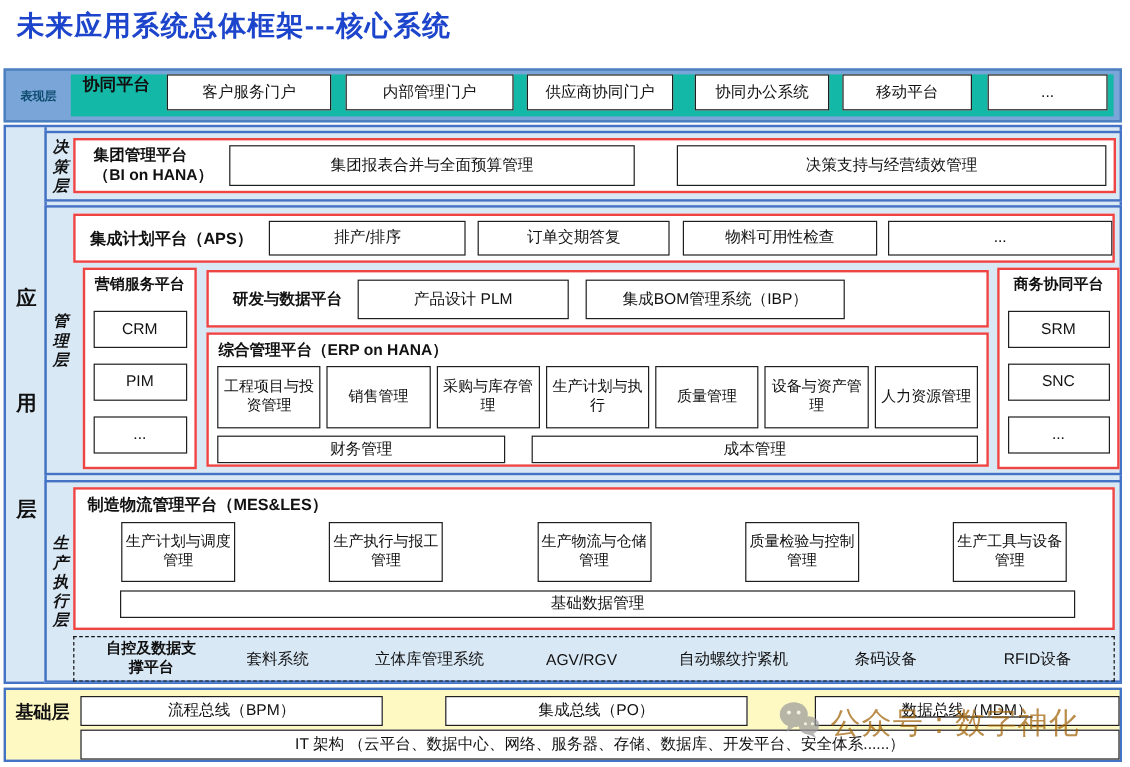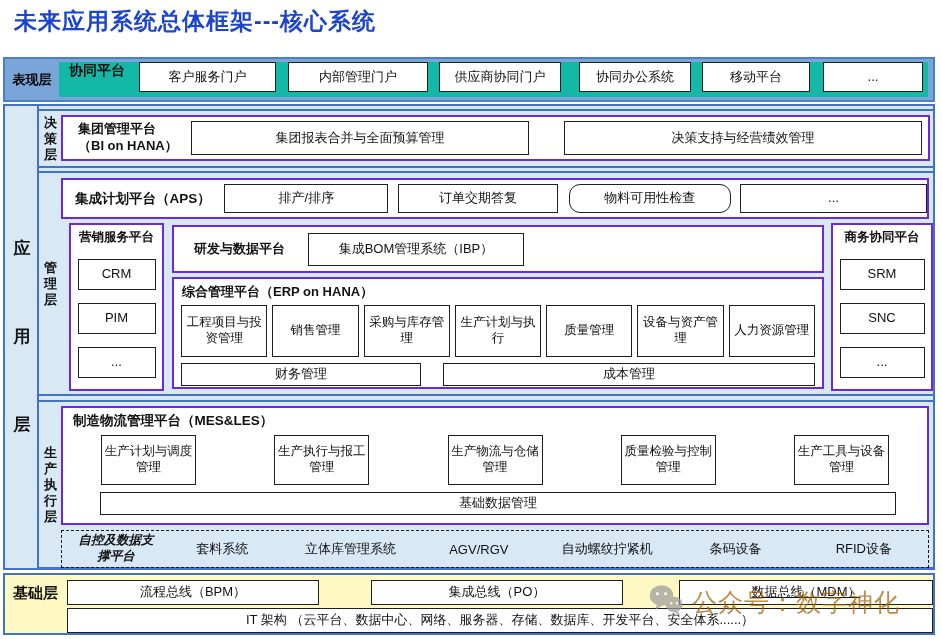--- a/index.html
+++ b/index.html
@@ -8,44 +8,44 @@
   .abs { position:absolute; }
   #stage { position:relative; width:942px; height:639px; background:#fff; }
 
   .page-title { position:absolute; left:14px; top:6px; font-size:23px; font-weight:bold;
     color:#1d45cc; letter-spacing:1px; }
 
   
   .pres-band { position:absolute; left:3px; top:57px; width:932px; height:45px;
     background:#7aa5d8; border:2px solid #4d80c0; }
   .pres-label { position:absolute; left:0; top:0; bottom:0; width:54px; display:flex;
-    align-items:center; justify-content:center; color:#000000; font-weight:bold; font-size:13px; }
+    align-items:center; justify-content:center; color:#0c4a6e; font-weight:bold; font-size:10px; }
   .pres-inner { position:absolute; left:54px; top:3px; right:5px; bottom:3px; background:#14b8a6;
     display:flex; align-items:flex-start; }
   .pres-plat { font-weight:bold; font-size:14px; margin:0 14px 0 10px; white-space:nowrap; }
 
   .cell { border:1.5px solid #1f1f1f; background:#fff; display:flex; align-items:center;
     justify-content:center; text-align:center; font-size:13px; line-height:1.25; }
   .cell.thin { border-width:1px; }
 
   
   .main-sec { position:absolute; left:3px; top:104px; width:932px; height:466px;
     border:2px solid #4472c4; background:#d9e8f5; }
   .app-line { position:absolute; left:32px; top:0; bottom:0; width:2px; background:#4472c4; }
   .vtext { word-break:break-all; text-align:center; font-weight:bold; }
   .app-label { position:absolute; left:5px; top:0; bottom:0; width:24px; display:flex;
     align-items:center; justify-content:center; }
   .app-label .vtext { width:20px; font-size:17px; line-height:88px; }
 
   .panel { position:absolute; background:#d9e8f5; border:2px solid #4472c4; }
   .panel .side { position:absolute; left:2px; top:0; bottom:0; width:19px; display:flex;
-    align-items:center; justify-content:center; }
+    align-items:center; justify-content:center;font-style:italic; }
   .panel .side .vtext { width:17px; font-size:13px; line-height:16px; }
 
-  .wbox { position:absolute; background:#fff; border:2px solid #6d28d9; }
+  .wbox { position:absolute; background:#fff; border:2px solid #ef4444; }
 
   
   .dec-wbox { left:22px; top:4px; right:3px; bottom:5px; display:flex; align-items:center; padding-left:15px; }
   .dec-plat { width:113px; font-weight:bold; font-size:13px; line-height:1.3; }
 
   
   .aps-box { left:22px; top:5px; width:868px; height:41px; display:flex; align-items:center; padding-left:12px; }
   .aps-label { font-weight:bold; font-size:13.5px; width:150px; }
   .pillar { padding-top:4px; display:flex; flex-direction:column; align-items:center; }
   .pillar .p-label { font-weight:bold; font-size:12.5px; text-align:center; }
@@ -61,21 +61,21 @@
   .erp-row2 .cell { height:23px; }
 
   
   .mes-box { left:22px; top:4px; width:868px; height:119px; }
   .mes-title { font-weight:bold; font-size:13.5px; padding:4px 0 0 10px; }
   .mes-row { display:flex; justify-content:space-between; padding:5px 38px 0; }
   .mes-row .cell { width:95px; height:50px; font-size:12.5px; }
   .base-cell { margin:7px 31px 0 37px; height:23px; }
   .sup-box { position:absolute; left:22px; top:128px; width:868px; height:38px;
     border:1.5px dashed #111; display:flex; align-items:center; background:transparent; }
-  .sup-label { font-weight:bold; font-size:12.5px; width:84px; margin-left:12px; line-height:1.25; text-align:center;font-style:italic; }
+  .sup-label { font-weight:bold; font-size:12.5px; width:84px; margin-left:22px; line-height:1.25; text-align:center; }
   .sup-item { flex:1; text-align:center; font-size:13px; }
 
   
   .found-band { position:absolute; left:3px; top:573px; width:932px; height:62px;
     background:#fef9c3; border:2px solid #4472c4; }
   .found-label { position:absolute; left:8px; top:9px; font-weight:bold; font-size:15px; }
 
   
   .watermark { position:absolute; left:648px; top:581px; width:294px; height:42px;
     display:flex; align-items:center; gap:8px; z-index:20; opacity:0.72; pointer-events:none; }
@@ -123,33 +123,34 @@
 
     <div class="panel" style="left:32px;top:65px;width:898px;height:225px;">
       <div class="side">
         <div class="vtext">管理层</div>
       </div>
 
       <div class="wbox aps-box">
         <span class="aps-label">集成计划平台（APS）</span>
         <div class="cell" style="width:165px;height:29px;">排产/排序</div>
         <div class="cell" style="width:160px;height:29px;margin-left:10px;">订单交期答复</div>
-        <div class="cell" style="width:163px;height:29px;margin-left:11px;border-radius:11px;">物料可用性检查</div>
+        <div class="cell" style="width:163px;height:29px;margin-left:11px;">物料可用性检查</div>
         <div class="cell" style="width:188px;height:29px;margin-left:9px;">...</div>
       </div>
 
       <div class="wbox pillar" style="left:30px;top:50px;width:95px;height:168px;">
         <div class="p-label">营销服务平台</div>
         <div class="cell">CRM</div>
         <div class="cell">PIM</div>
         <div class="cell">...</div>
       </div>
 
       <div class="wbox rnd-box">
         <span class="rnd-label">研发与数据平台</span>
+        <div class="cell" style="width:176px;height:33px;margin-left:4px;">产品设计 PLM</div>
         <div class="cell" style="width:216px;height:33px;margin-left:14px;">集成BOM管理系统（IBP）</div>
       </div>
 
       <div class="wbox erp-box">
         <div class="erp-title">综合管理平台（ERP on HANA）</div>
         <div class="erp-row">
           <div class="cell">工程项目与投资管理</div>
           <div class="cell">销售管理</div>
           <div class="cell">采购与库存管理</div>
           <div class="cell">生产计划与执行</div>

